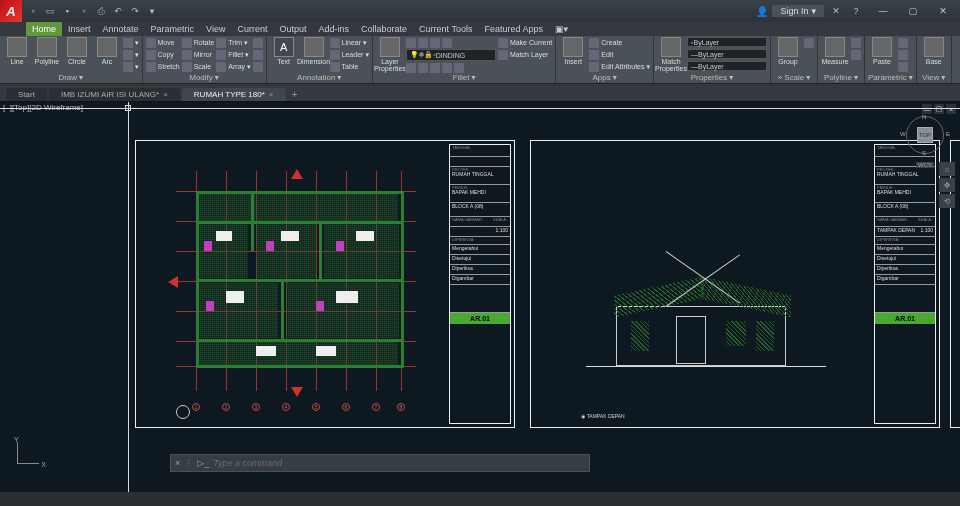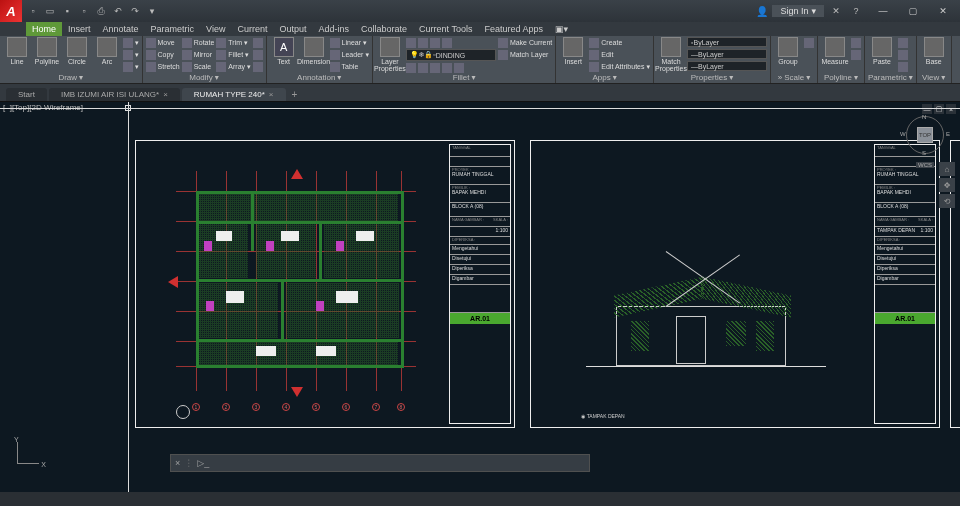--- a/index.html
+++ b/index.html
@@ -391,21 +391,21 @@
 
 <div class="filetabs">
   <div class="filetab">
       <span>Start</span>
     </div>
   <div class="filetab">
       <span>IMB IZUMI AIR ISI ULANG*</span>
       <span class="x">×</span>
     </div>
   <div class="filetab active">
-      <span>RUMAH TYPE 240*</span>
+      <span>RUMAH TYPE 180*</span>
       <span class="x">×</span>
     </div>
   <div class="plus-tab">+</div>
 </div>
 
 <div class="viewport">
   <div class="view-label">[–][Top][2D Wireframe]</div>
   <div class="view-ctrls">
     <span>—</span>
     <span>▢</span>
@@ -590,16 +590,17 @@
     <div class="y"></div>
       <div class="x"></div>
     <div class="ly">Y</div>
       <div class="lx">X</div>
   </div>
 
   <div class="cmdline">
     <span style="color:#aaa;font-size:9px">×</span>
     <span style="color:#777;font-size:9px">⋮</span>
     <span style="color:#aaa;font-size:9px">▷_</span>
+    <input placeholder="Type a command" style="">
   </div>
 </div>
 
 <div class="statusbar"></div>
 
 </body></html>

